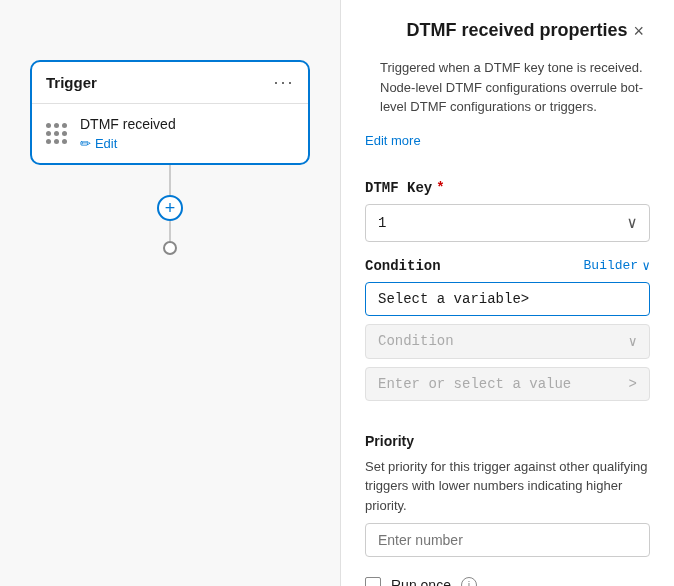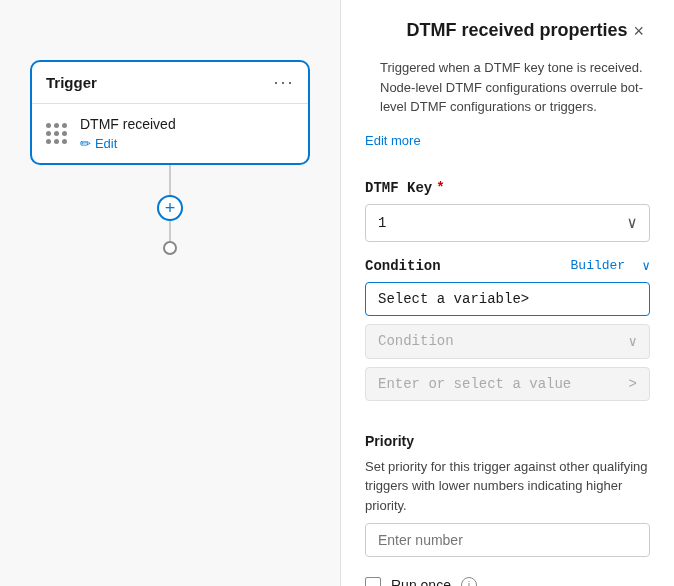--- a/index.html
+++ b/index.html
@@ -212,21 +212,21 @@
       align-items: center;
       justify-content: space-between;
     }
 
     .builder-link {
       color: #0078d4;
       font-size: 13px;
       cursor: pointer;
       display: flex;
       align-items: center;
-      gap: 17px;
+      gap: 4px;
     }
 
     .condition-select-variable {
       width: 100%;
       border: 1px solid #0078d4;
       border-radius: 4px;
       padding: 8px 12px;
       font-size: 14px;
       background: #fff;
       display: flex;

